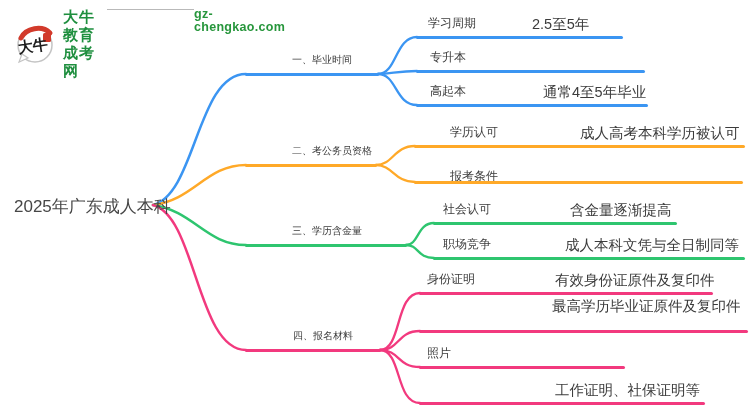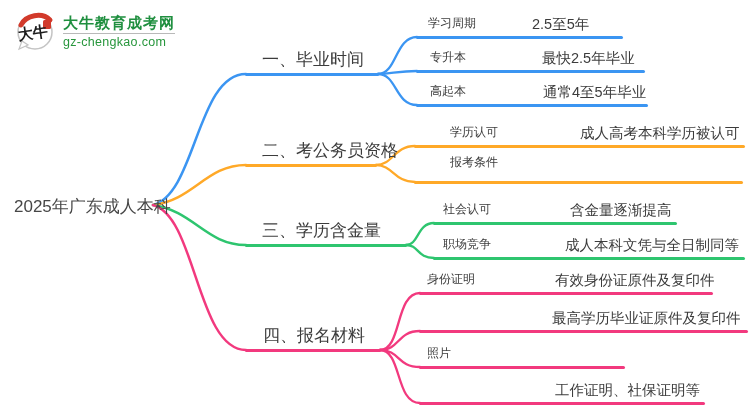--- a/index.html
+++ b/index.html
@@ -8,28 +8,28 @@
     font-family:"Liberation Sans","DejaVu Sans",sans-serif;color:#3d3d3d;
   }
   .links{position:absolute;left:0;top:0;width:750px;height:410px;}
   .uline{position:absolute;height:2.5px;border-radius:2px;}
   .c-blue{background:#3b95f2;}
   .c-orange{background:#ffa928;}
   .c-green{background:#2ec56f;}
   .c-pink{background:#f2397e;}
   .node{position:absolute;white-space:nowrap;line-height:20px;}
   .root{font-size:17px;color:#474747;line-height:22px;}
-  .blabel{font-size:17px;color:#3c3c3c;}
+  .blabel{font-size:10px;color:#3c3c3c;margin-left:30px;}
   .slabel{font-size:12px;color:#3c3c3c;}
   .sval{font-size:14.5px;color:#3c3c3c;}
   .logo{position:absolute;left:12px;top:8px;display:flex;align-items:center;gap:5px;}
-  .logo-text{display:flex;flex-direction:column;}
+  .logo-text{display:flex;flex-direction:row;}
   .logo-title{font-size:15px;font-weight:bold;color:#1f8f3f;letter-spacing:1px;line-height:18px;}
   .logo-divider{height:1px;background:#b9b9b9;margin:1px 0 2px 0;width:100%;}
-  .logo-domain{font-size:12.5px;font-weight:normal;color:#27963c;line-height:13px;letter-spacing:0.3px;}
+  .logo-domain{font-size:12.5px;font-weight:bold;color:#27963c;line-height:13px;letter-spacing:0.3px;}
 </style>
 </head>
 <body>
 
 <div class="canvas">
 
   <svg class="links" viewBox="0 0 750 410">
 
     <g fill="none" stroke-linecap="round" stroke-width="2.5">
       <path d="M153,205 C196,194 197,74 246,74" stroke="#3b95f2"></path>
@@ -80,56 +80,55 @@
   <span class="node root" style="left:14px;top:196px">2025年广东成人本科</span>
 
   <span class="node blabel" style="left:262px;top:50px">一、毕业时间</span>
   <div class="uline c-blue" style="left:245px;top:73px;width:134px"></div>
 
   <span class="node slabel" style="left:428px;top:13px">学习周期</span>
   <span class="node sval" style="left:532px;top:14px">2.5至5年</span>
   <div class="uline c-blue" style="left:416px;top:36px;width:207px"></div>
 
   <span class="node slabel" style="left:430px;top:47px">专升本</span>
-  <span class="node sval" style="left:542px;top:48px">最快2.5年毕业</span>
   <div class="uline c-blue" style="left:416px;top:70px;width:229px"></div>
 
   <span class="node slabel" style="left:430px;top:81px">高起本</span>
   <span class="node sval" style="left:543px;top:82px">通常4至5年毕业</span>
   <div class="uline c-blue" style="left:416px;top:104px;width:232px"></div>
 
   <span class="node blabel" style="left:262px;top:141px">二、考公务员资格</span>
   <div class="uline c-orange" style="left:245px;top:164px;width:132px"></div>
 
   <span class="node slabel" style="left:450px;top:122px">学历认可</span>
   <span class="node sval" style="left:580px;top:123px">成人高考本科学历被认可</span>
   <div class="uline c-orange" style="left:414px;top:145px;width:331px"></div>
 
-  <span class="node slabel" style="left:450px;top:152px">报考条件</span>
+  <span class="node slabel" style="left:450px;top:166px">报考条件</span>
   <div class="uline c-orange" style="left:414px;top:181px;width:329px"></div>
 
   <span class="node blabel" style="left:262px;top:221px">三、学历含金量</span>
   <div class="uline c-green" style="left:245px;top:244px;width:162px"></div>
 
   <span class="node slabel" style="left:443px;top:199px">社会认可</span>
   <span class="node sval" style="left:570px;top:200px">含金量逐渐提高</span>
   <div class="uline c-green" style="left:433px;top:222px;width:244px"></div>
 
   <span class="node slabel" style="left:443px;top:234px">职场竞争</span>
   <span class="node sval" style="left:565px;top:235px">成人本科文凭与全日制同等</span>
   <div class="uline c-green" style="left:433px;top:257px;width:312px"></div>
 
   <span class="node blabel" style="left:263px;top:326px">四、报名材料</span>
   <div class="uline c-pink" style="left:245px;top:349px;width:136px"></div>
 
   <span class="node slabel" style="left:427px;top:269px">身份证明</span>
   <span class="node sval" style="left:555px;top:270px">有效身份证原件及复印件</span>
   <div class="uline c-pink" style="left:419px;top:292px;width:294px"></div>
 
-  <span class="node sval" style="left:552px;top:308px">最高学历毕业证原件及复印件</span>
+  <span class="node sval" style="left:552px;top:296px">最高学历毕业证原件及复印件</span>
   <div class="uline c-pink" style="left:419px;top:330px;width:329px"></div>
 
   <span class="node slabel" style="left:427px;top:343px">照片</span>
   <div class="uline c-pink" style="left:419px;top:366px;width:206px"></div>
 
   <span class="node sval" style="left:555px;top:380px">工作证明、社保证明等</span>
   <div class="uline c-pink" style="left:419px;top:402px;width:286px"></div>
 
 </div>
 

